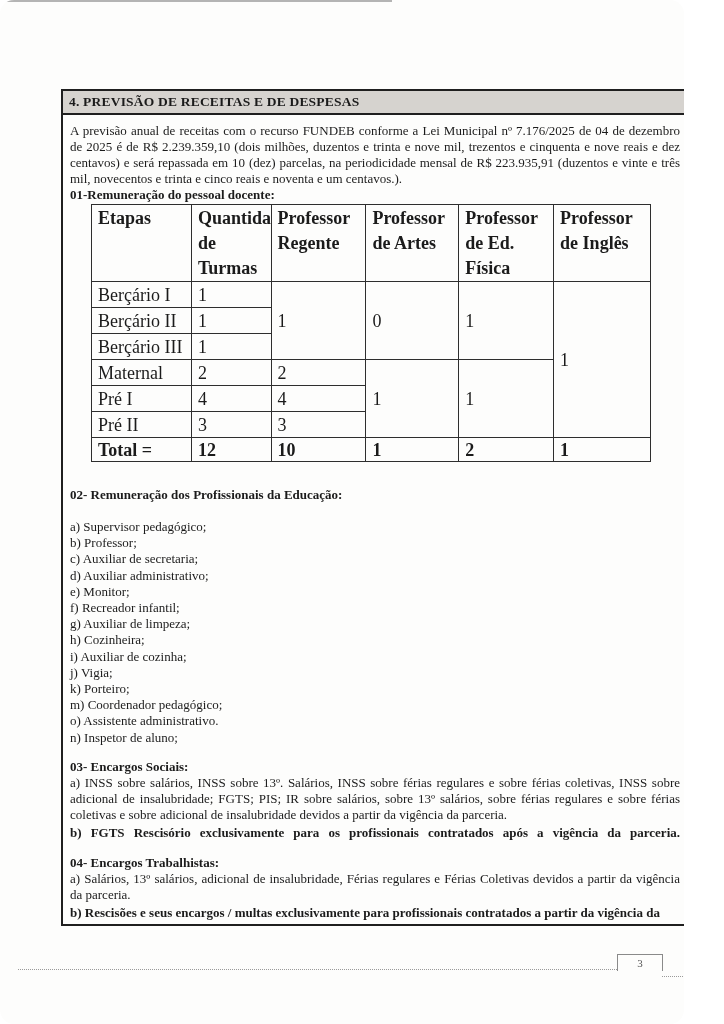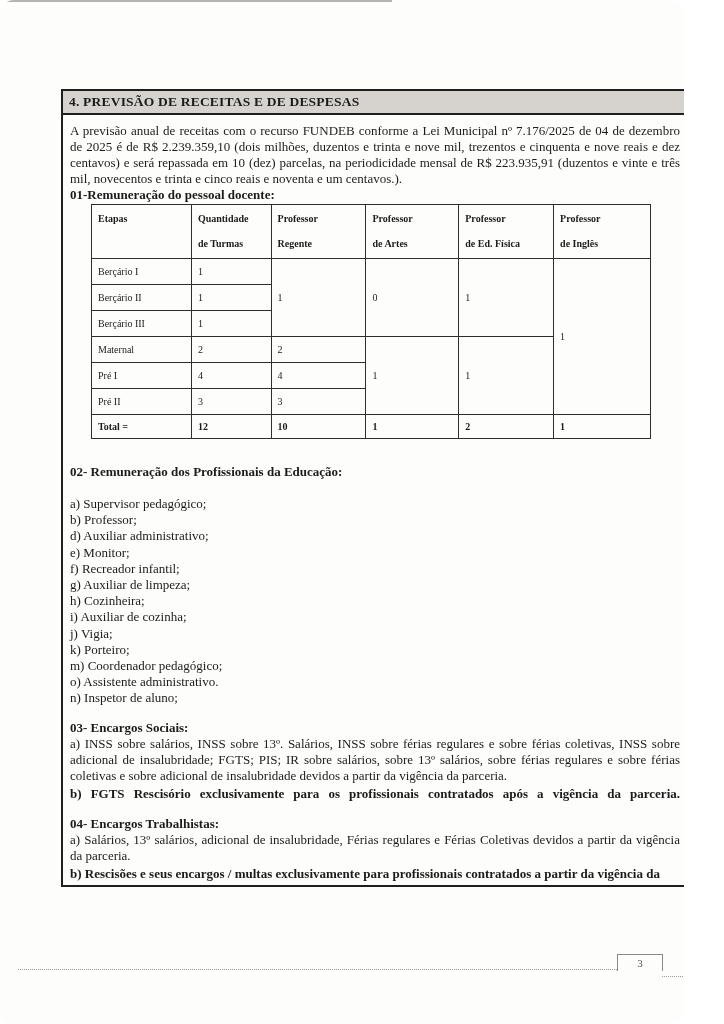--- a/index.html
+++ b/index.html
@@ -38,21 +38,21 @@
   .bold-heading { font-weight: bold; margin: 0; }
   .h02 { margin: 25px 0 16px 0; }
   .h03 { margin: 13px 0 0 0; }
   .h04 { margin: 14px 0 0 0; }
 
   table.docente {
     border-collapse: collapse;
     margin: 1px 0 0 21px;
     width: 560px;
     table-layout: fixed;
-    font-size: 10px;
+    font-size: 18px;
   }
   table.docente th, table.docente td {
     border: 1px solid #2e2e2e;
     padding: 0 0 0 6px;
     text-align: left;
     overflow: hidden;
   }
   table.docente th {
     vertical-align: top;
     font-weight: bold;
@@ -175,20 +175,21 @@
           <td>1</td>
         </tr>
       </tbody>
         </table>
 
       <p class="bold-heading h02">02- Remuneração dos Profissionais da Educação:</p>
 
       <div class="list">
         <div class="list-item">a) Supervisor pedagógico;</div>
         <div class="list-item">b) Professor;</div>
+        <div class="list-item">c) Auxiliar de secretaria;</div>
         <div class="list-item">d) Auxiliar administrativo;</div>
         <div class="list-item">e) Monitor;</div>
         <div class="list-item">f) Recreador infantil;</div>
         <div class="list-item">g) Auxiliar de limpeza;</div>
         <div class="list-item">h) Cozinheira;</div>
         <div class="list-item">i) Auxiliar de cozinha;</div>
         <div class="list-item">j) Vigia;</div>
         <div class="list-item">k) Porteiro;</div>
         <div class="list-item">m) Coordenador pedagógico;</div>
         <div class="list-item">o) Assistente administrativo.</div>

